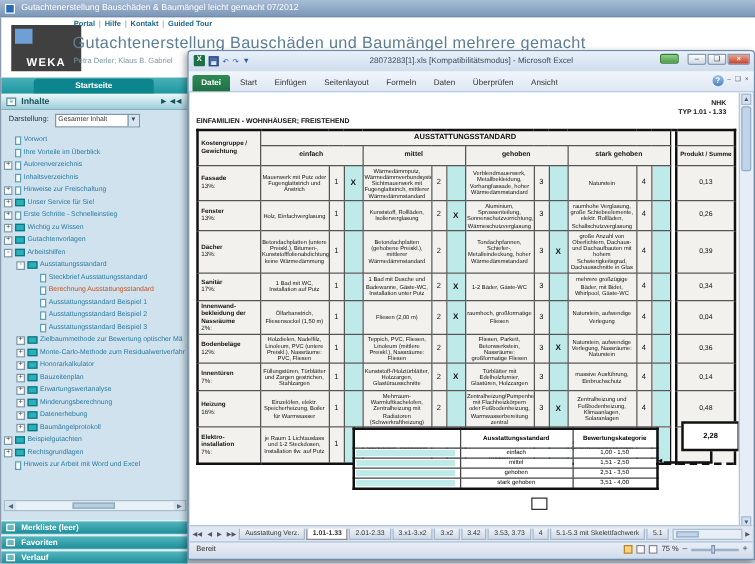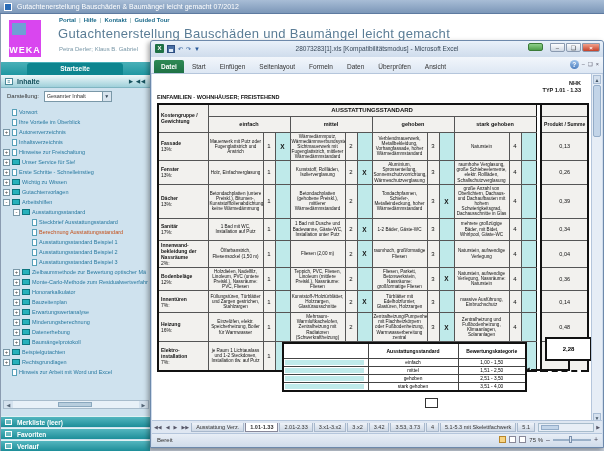--- a/index.html
+++ b/index.html
@@ -5,21 +5,21 @@
   *{margin:0;padding:0;box-sizing:border-box}
   html,body{width:604px;height:451px}
   body{position:relative;font-family:"Liberation Sans",sans-serif;background:#c6cfdb;overflow:hidden}
 
   
   .app-titlebar{position:absolute;left:0;top:0;width:604px;height:14px;
     background:linear-gradient(#a8bdd6,#7c97b8);color:#fff;font-size:7px;line-height:14px;
     padding-left:17px;border-bottom:1px solid #5d7aa0;white-space:nowrap;overflow:hidden}
   .app-icon{position:absolute;left:4px;top:3px;width:8px;height:8px;background:#2a6bb5;border:1px solid #fff}
   .app-header{position:absolute;left:0;top:14px;width:604px;height:48px;background:#fff;border-left:1px solid #8a9bb0}
-  .weka-logo{position:absolute;left:8px;top:6px;width:32px;height:37px;background:#d946ef;overflow:hidden}
+  .weka-logo{position:absolute;left:8px;top:6px;width:56px;height:37px;background:#404040;overflow:hidden}
   .weka-logo .sq{position:absolute;left:3px;top:3px;width:14px;height:12px;background:#6f9fd4}
   .weka-logo .wk{position:absolute;left:0;bottom:2px;width:100%;text-align:center;color:#fff;font-weight:bold;font-size:9px;letter-spacing:1px}
   .hdr-links{position:absolute;left:58px;top:3px;font-size:6px;font-weight:bold;color:#1b6a8a;display:flex;gap:3px}
   .hdr-links .sep{color:#9bb}
   .app-title{position:absolute;left:57px;top:12px;font-size:13px;color:#5b7d96;letter-spacing:.3px}
   .app-authors{position:absolute;left:58px;top:32px;font-size:6px;color:#7a98a8}
 
   
   .sidebar{position:absolute;left:0;top:62px;width:150px;height:389px;background:#cfe2ee;border-left:1px solid #8a9bb0;overflow:hidden}
   .start-bar{position:relative;height:13px;background:linear-gradient(#49b0b8,#1f97a1)}
@@ -149,21 +149,21 @@
   </div>
   <div class="hdr-links">
     <span>Portal</span>
     <span class="sep">|</span>
     <span>Hilfe</span>
     <span class="sep">|</span>
     <span>Kontakt</span>
     <span class="sep">|</span>
     <span>Guided Tour</span>
   </div>
-  <div class="app-title">Gutachtenerstellung Bauschäden und Baumängel leicht gemacht</div>
+  <div class="app-title">Gutachtenerstellung Bauschäden und Baumängel mehrere gemacht</div>
   <div class="app-authors">Petra Derler; Klaus B. Gabriel</div>
 </div>
 
 <div class="sidebar">
   <div class="start-bar">
     <div class="start-tab">Startseite</div>
   </div>
   <div class="inhalte-bar">
     <span class="pic">≡</span>
     <span>Inhalte</span>

